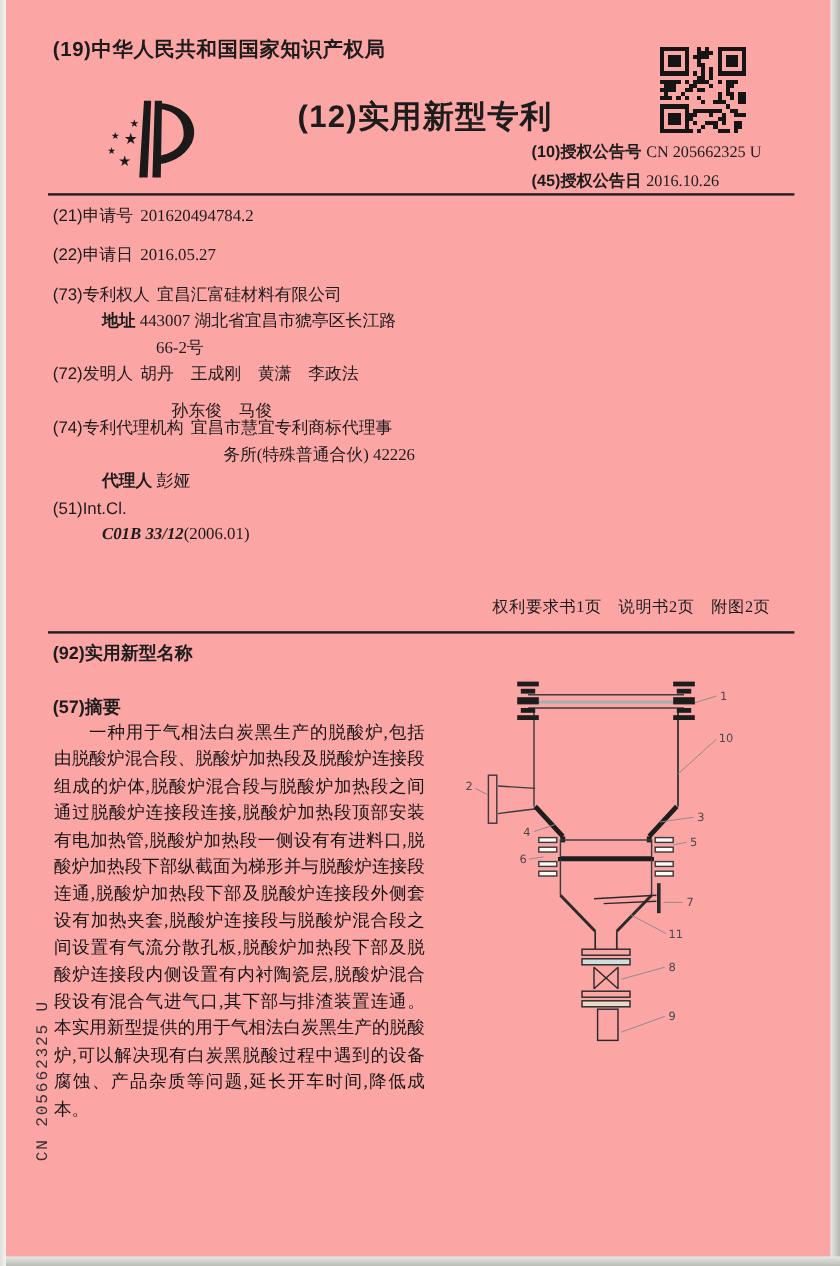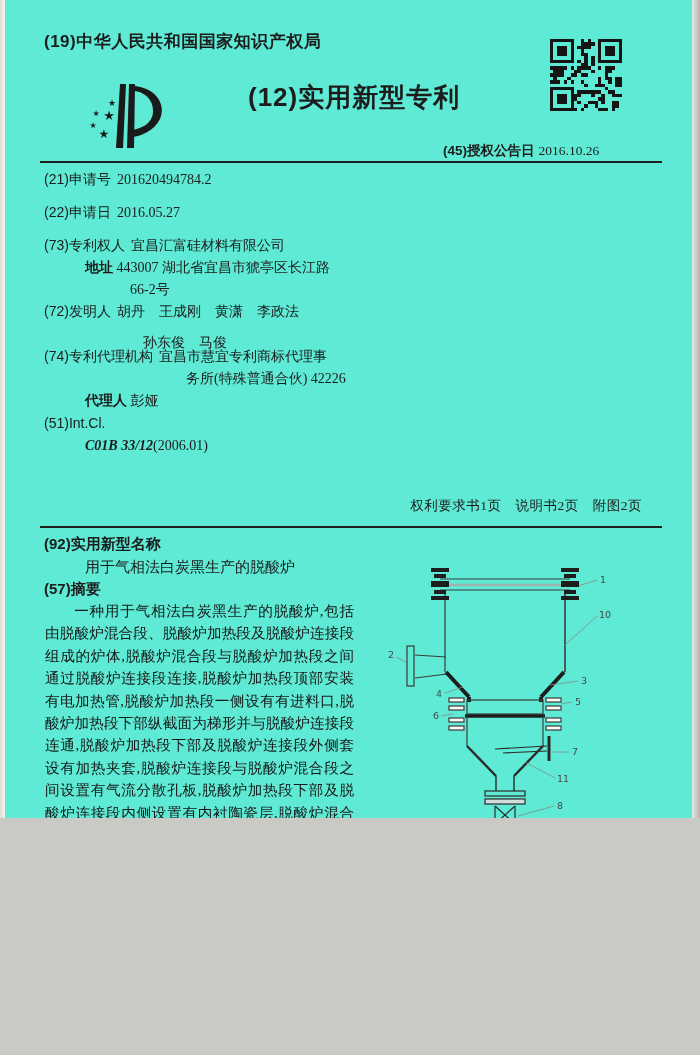--- a/index.html
+++ b/index.html
@@ -1,17 +1,17 @@
 <!DOCTYPE html>
 <html><head>
 <meta charset="utf-8">
 <style>
   html,body{margin:0;padding:0;background:#c9c9c5;}
   .page{
-    position:relative;width:700px;height:818px;background:#5eead4;
+    position:relative;width:700px;height:1055px;background:#fca5a5;
     font-family:"Liberation Serif","DejaVu Serif",serif;color:#1c1c1c;
     overflow:hidden;
   }
   .abs{position:absolute;}
   .sans{font-family:"Liberation Sans","DejaVu Sans",sans-serif;font-weight:bold;}
   .serif{font-family:"Liberation Serif","DejaVu Serif",serif;}
   .mono{font-family:"Liberation Mono","DejaVu Sans Mono",monospace;}
   .rule{position:absolute;background:#1f1f1f;height:2px;}
   .office-line{top:30px;left:44px;font-size:17px;letter-spacing:0.5px;}
   .doc-type{top:80px;left:248px;font-size:26px;letter-spacing:1px;}
@@ -273,20 +273,23 @@
         <text x="30" y="42" font-size="8">★</text>
         <text x="43" y="46" font-size="13">★</text>
         <text x="27" y="54" font-size="8">★</text>
         <text x="38" y="64" font-size="12">★</text>
       </g>
     </svg>
   </div>
 
   <div class="abs doc-type sans">(12)实用新型专利</div>
 
+  <div class="abs pub-row" style="top:118px;">
+    <span class="lab">(10)授权公告号</span><span class="val">CN 205662325 U</span>
+  </div>
   <div class="abs pub-row" style="top:142px;">
     <span class="lab">(45)授权公告日</span><span class="val">2016.10.26</span>
   </div>
 
   <div class="rule" style="top:161px;left:40px;width:622px;"></div>
 
   <div class="abs bib-row" style="top:171px;">
     <span class="lab">(21)申请号</span><span class="val">201620494784.2</span>
   </div>
   <div class="abs bib-row" style="top:204px;">
@@ -316,21 +319,20 @@
     <span class="lab">(51)Int.Cl.</span>
   </div>
   <div class="abs cont" style="top:438px;left:85px;">
     <span style="font-style:italic;font-weight:bold;">C01B 33/12</span><span>(2006.01)</span>
   </div>
 
   <div class="abs pages-info">权利要求书1页　说明书2页　附图2页</div>
   <div class="rule" style="top:526px;left:40px;width:622px;"></div>
 
   <div class="abs sec-label sans" style="top:535px;">(92)实用新型名称</div>
-  <div class="abs" style="top:558px;left:85px;font-size:15px;">用于气相法白炭黑生产的脱酸炉</div>
   <div class="abs sec-label sans" style="top:580px;">(57)摘要</div>
 
   <div class="abs abstract">一种用于气相法白炭黑生产的脱酸炉,包括由脱酸炉混合段、脱酸炉加热段及脱酸炉连接段组成的炉体,脱酸炉混合段与脱酸炉加热段之间通过脱酸炉连接段连接,脱酸炉加热段顶部安装有电加热管,脱酸炉加热段一侧设有有进料口,脱酸炉加热段下部纵截面为梯形并与脱酸炉连接段连通,脱酸炉加热段下部及脱酸炉连接段外侧套设有加热夹套,脱酸炉连接段与脱酸炉混合段之间设置有气流分散孔板,脱酸炉加热段下部及脱酸炉连接段内侧设置有内衬陶瓷层,脱酸炉混合段设有混合气进气口,其下部与排渣装置连通。本实用新型提供的用于气相法白炭黑生产的脱酸炉,可以解决现有白炭黑脱酸过程中遇到的设备腐蚀、产品杂质等问题,延长开车时间,降低成本。</div>
 
   <div class="abs fig-wrap">
     <svg width="300" height="330" viewBox="0 0 300 330">
       <g stroke="#3b3b3b" stroke-width="1.2" fill="none">
 
         <line x1="55" y1="29" x2="185" y2="29"></line>
         <line x1="55" y1="35" x2="185" y2="35" stroke="#9fb3ae" stroke-width="2.5"></line>

